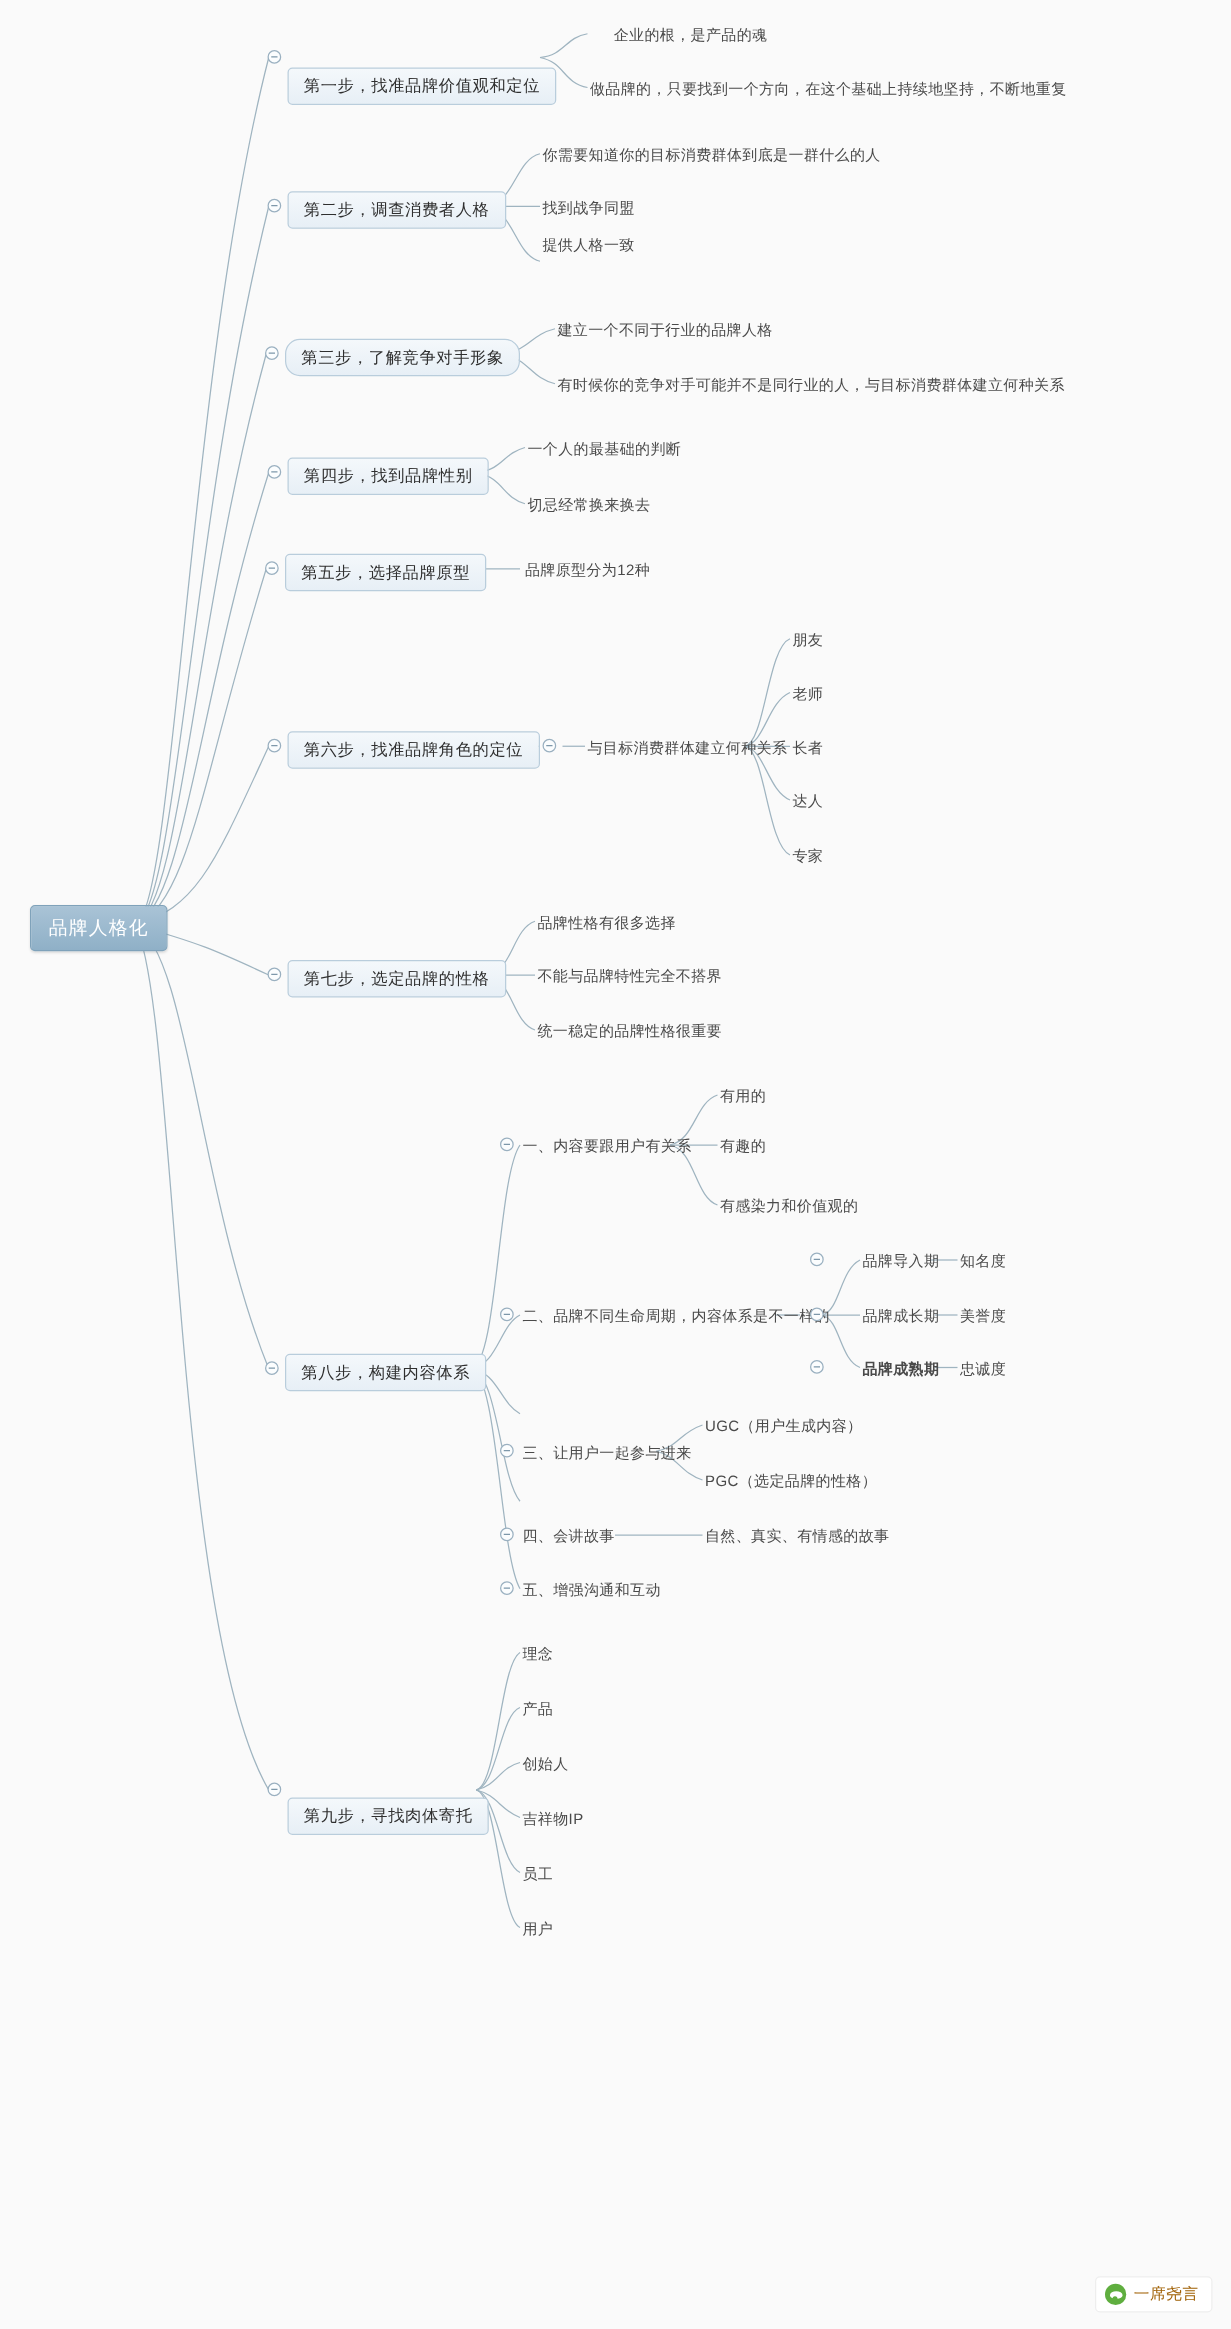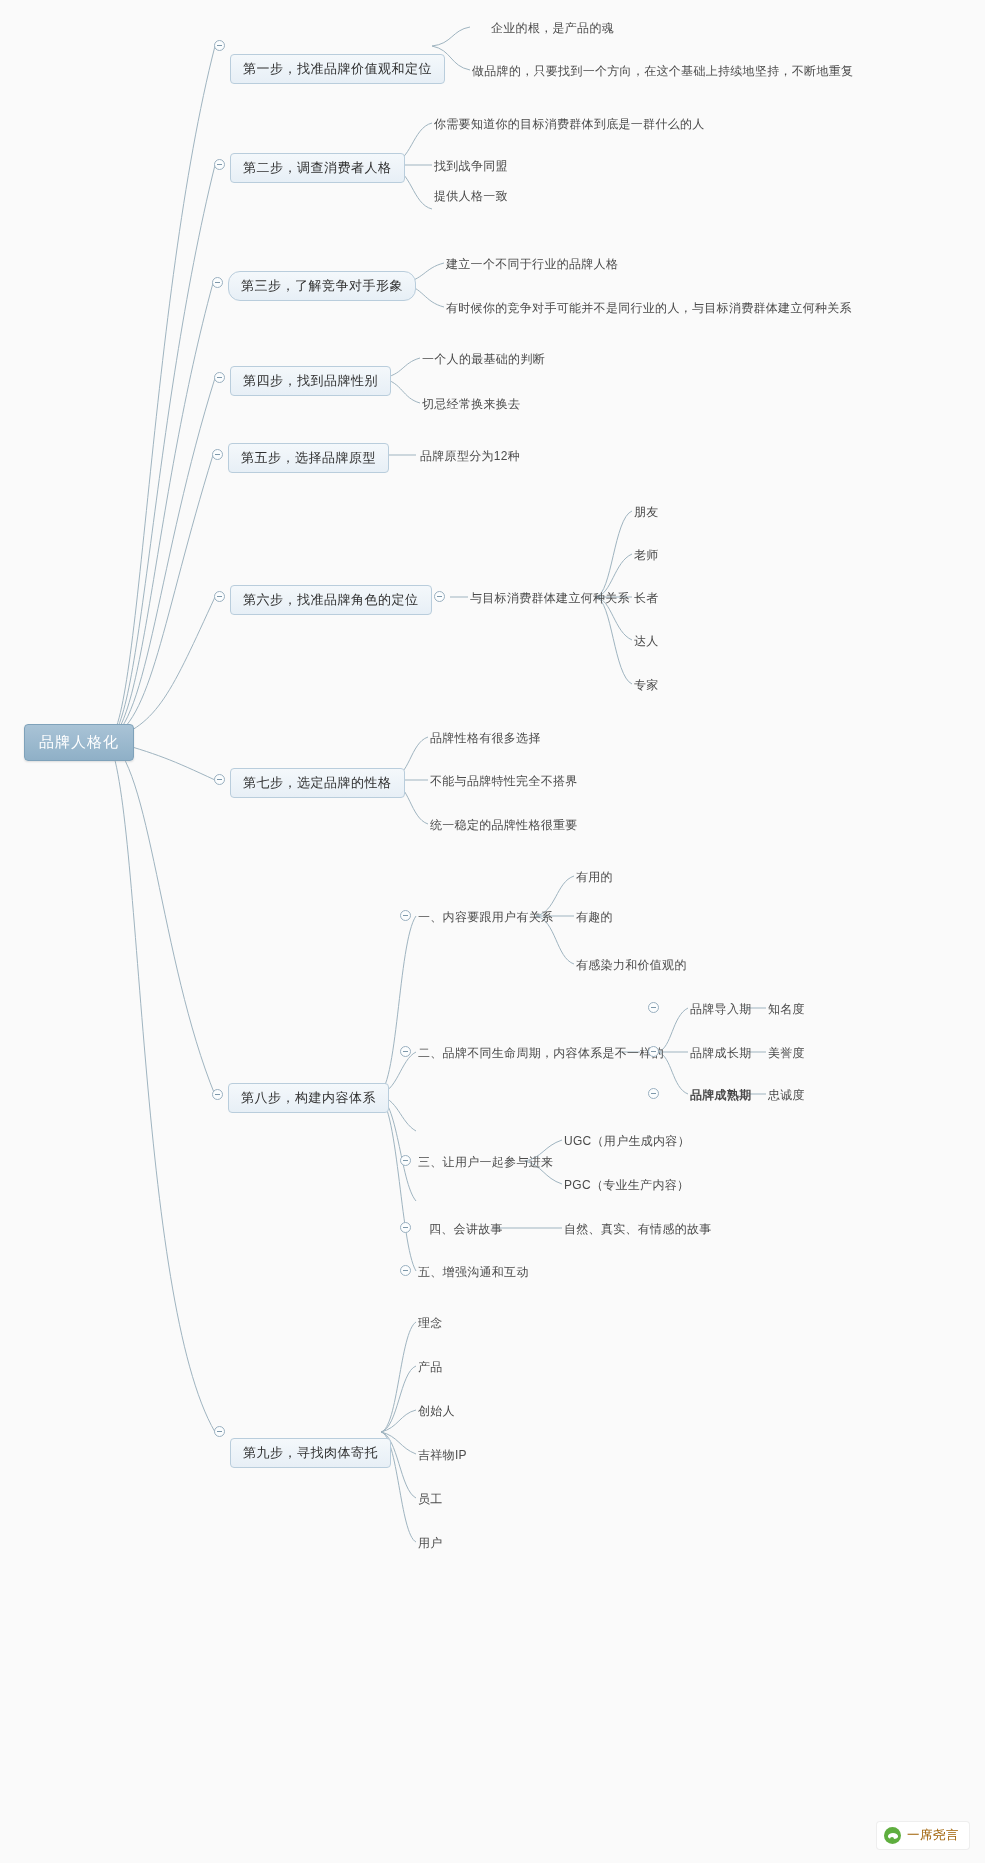--- a/index.html
+++ b/index.html
@@ -222,24 +222,24 @@
   <div class="toggle" style="left:648px;top:1046px;"></div>
   <div class="node leaf" style="left:690px;top:1045px;">品牌成长期</div>
   <div class="node leaf" style="left:768px;top:1045px;">美誉度</div>
   <div class="toggle" style="left:648px;top:1088px;"></div>
   <div class="node leaf" style="left:690px;top:1087px;font-weight:bold;">品牌成熟期</div>
   <div class="node leaf" style="left:768px;top:1087px;">忠诚度</div>
 
   <div class="toggle" style="left:400px;top:1155px;"></div>
   <div class="node leaf" style="left:418px;top:1154px;">三、让用户一起参与进来</div>
   <div class="node leaf" style="left:564px;top:1133px;">UGC（用户生成内容）</div>
-  <div class="node leaf" style="left:564px;top:1177px;">PGC（专业生产内容）</div>
+  <div class="node leaf" style="left:564px;top:1177px;">PGC（选定品牌的性格）</div>
 
   <div class="toggle" style="left:400px;top:1222px;"></div>
-  <div class="node leaf" style="left:418px;top:1221px;margin-left:11px;">四、会讲故事</div>
+  <div class="node leaf" style="left:418px;top:1221px;">四、会讲故事</div>
   <div class="node leaf" style="left:564px;top:1221px;">自然、真实、有情感的故事</div>
 
   <div class="toggle" style="left:400px;top:1265px;"></div>
   <div class="node leaf" style="left:418px;top:1264px;">五、增强沟通和互动</div>
 
   <div class="toggle" style="left:214px;top:1426px;"></div>
   <div class="node box" style="left:230px;top:1420px;margin-top:18px;">第九步，寻找肉体寄托</div>
   <div class="node leaf" style="left:418px;top:1315px;">理念</div>
   <div class="node leaf" style="left:418px;top:1359px;">产品</div>
   <div class="node leaf" style="left:418px;top:1403px;">创始人</div>

